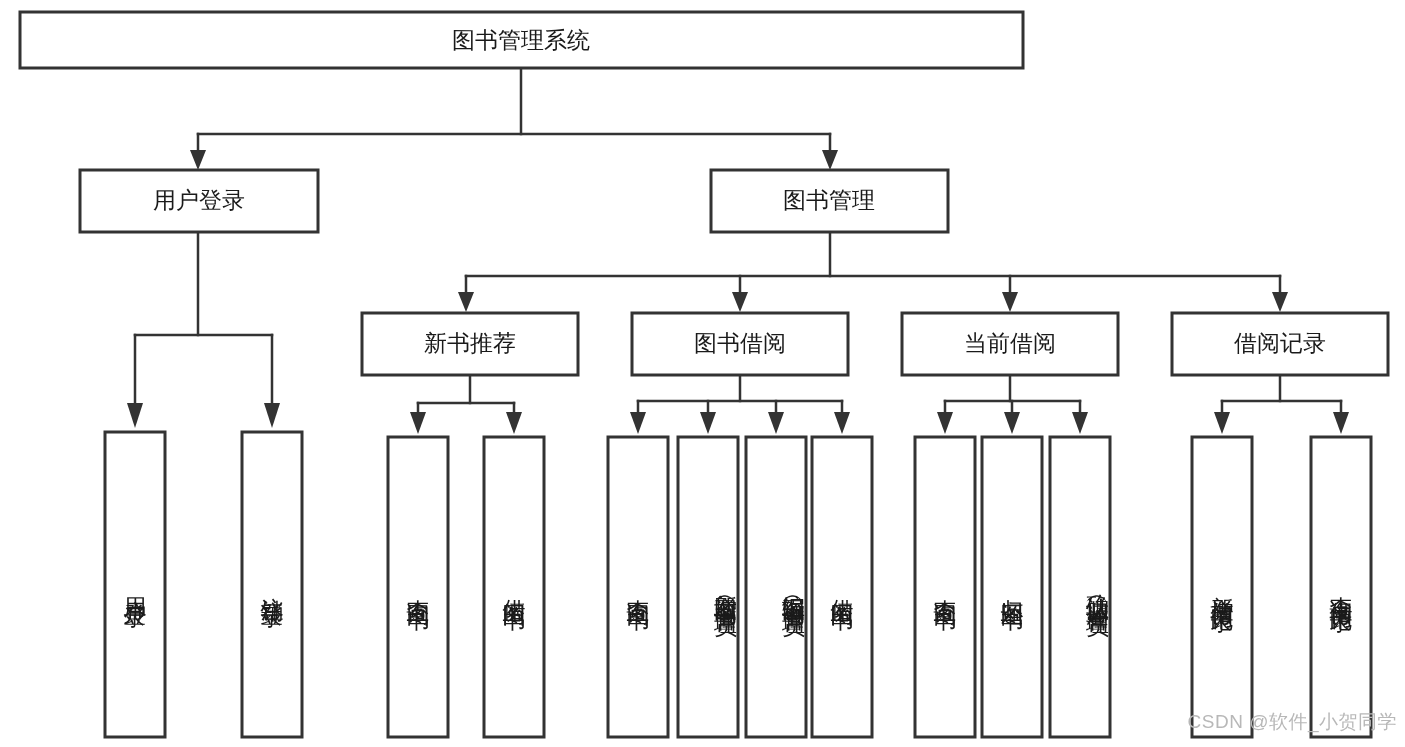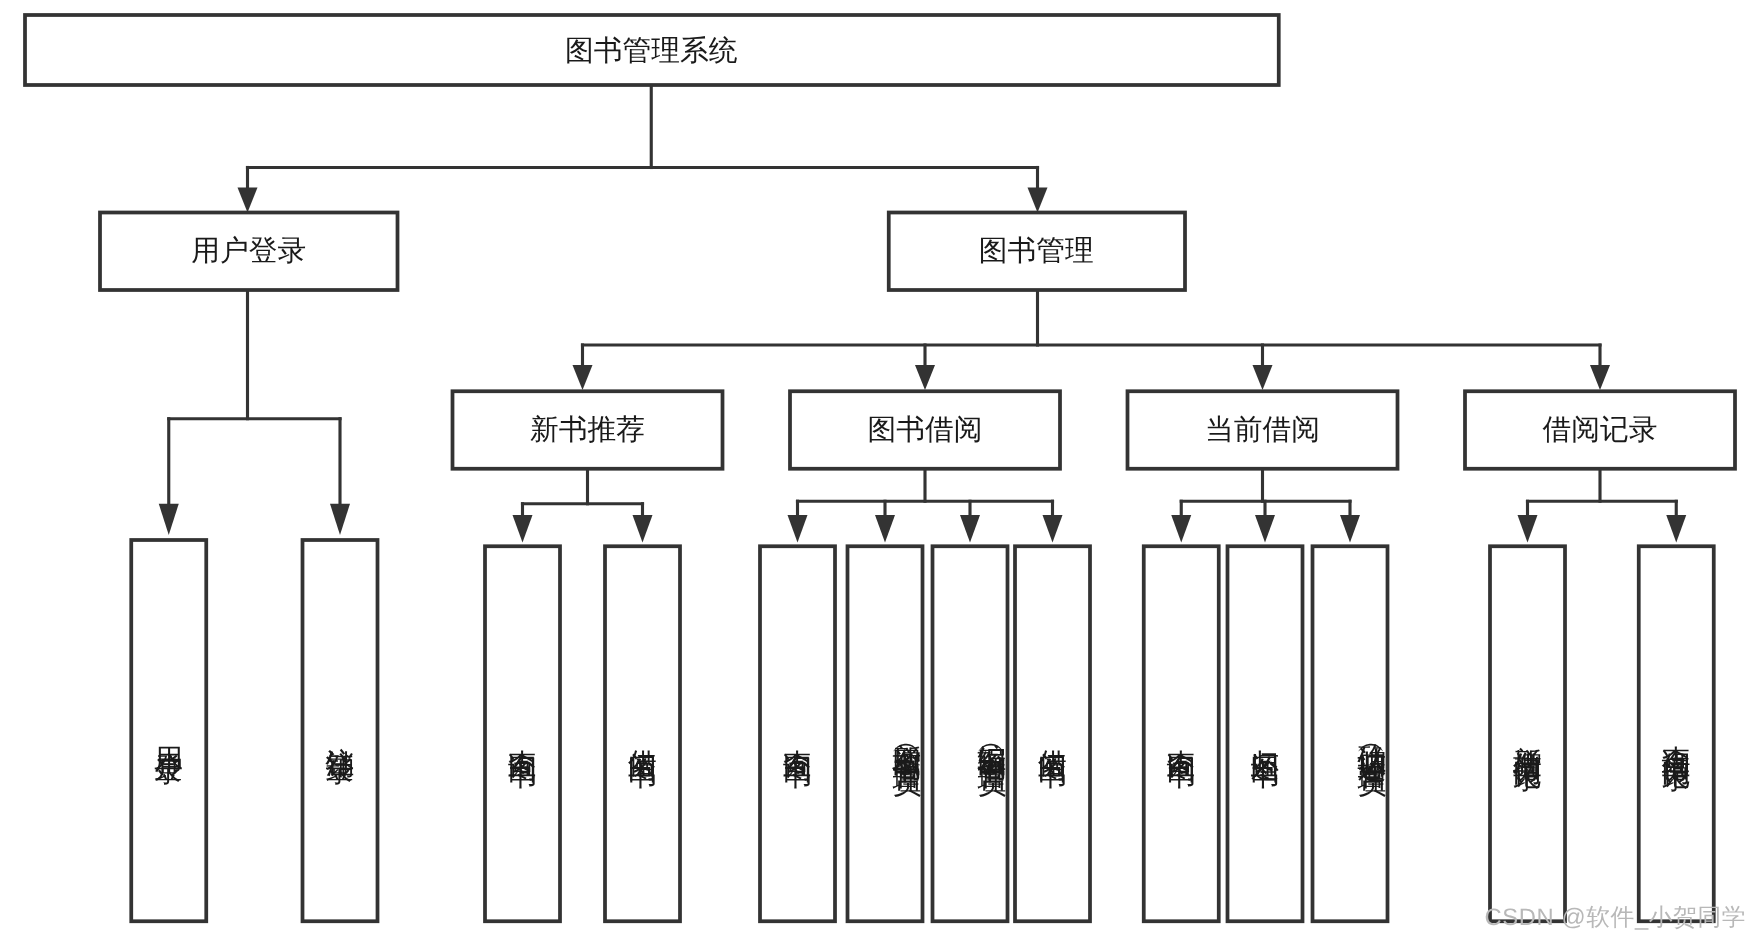--- a/index.html
+++ b/index.html
@@ -63,21 +63,21 @@
     justify-content: center;
     white-space: nowrap;
     pointer-events: none;
   }
   .leaf-label.center-v {
     align-items: center;
   }
   .watermark {
     position: absolute;
     right: 8px;
-    bottom: 0;
+    bottom: 12px;
     font-family: "Liberation Sans", "DejaVu Sans", sans-serif;
     font-size: 19px;
     color: #b8b8b8;
     letter-spacing: 0.5px;
     white-space: nowrap;
   }
 </style>
 </head>
 <body>
 

